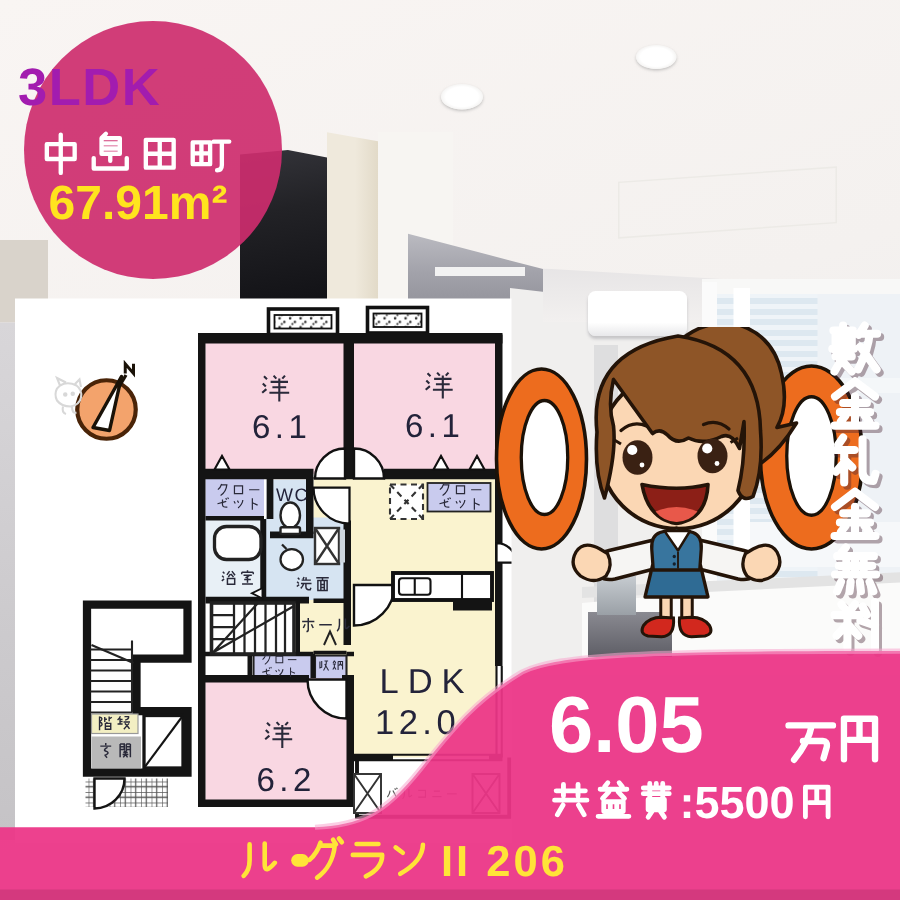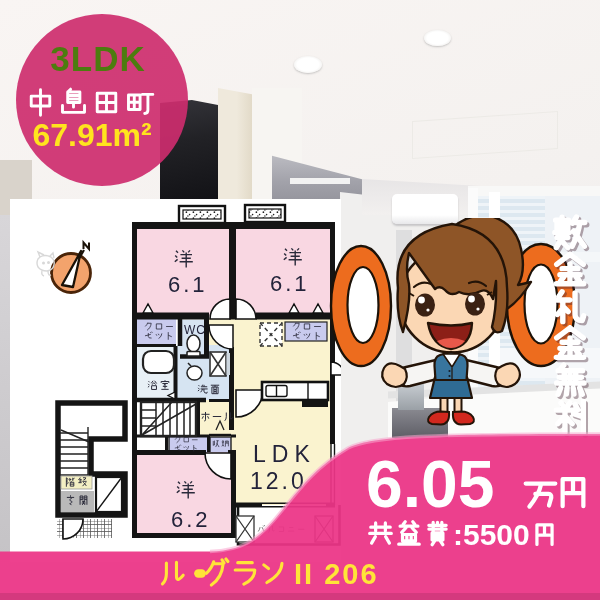--- a/index.html
+++ b/index.html
@@ -59,21 +59,21 @@
 
   <div style="left:294px;top:56px;width:28px;height:17px;background:radial-gradient(#ffffff 55%,#e3e1de 100%);border-radius:50%;box-shadow:0 1px 2px rgba(160,160,160,.6);"></div>
 
   <div style="left:424px;top:30px;width:27px;height:16px;background:radial-gradient(#ffffff 55%,#e3e1de 100%);border-radius:50%;box-shadow:0 1px 2px rgba(160,160,160,.6);"></div>
 
   <div style="left:412px;top:116px;width:144px;height:36px;border:1px solid #eceae6;transform:skewY(-4deg);"></div>
 </div>
 
 <div class="abs" style="left:16px;top:14px;width:172px;height:172px;border-radius:50%;background:rgba(205,44,110,0.92);"></div>
 
-<div class="abs" style="left:12px;top:39px;width:172px;text-align:center;font-size:35px;font-weight:bold;color:#4d7c0f;letter-spacing:1px;">3LDK</div>
+<div class="abs" style="left:12px;top:39px;width:172px;font-size:35px;font-weight:bold;color:#a21caf;letter-spacing:1px;">3LDK</div>
 
 <svg class="abs" style="left:16px;top:86px" width="172" height="34" viewBox="0 0 172 34">
 <g stroke="#ffffff" stroke-width="10" fill="none" stroke-linecap="round" stroke-linejoin="round">
 <use href="#g0" transform="translate(10.0,2.0) scale(0.2900)"></use>
         <use href="#g1" transform="translate(43.0,2.0) scale(0.2900)"></use>
         <use href="#g2" transform="translate(76.0,2.0) scale(0.2900)"></use>
         <use href="#g3" transform="translate(109.0,2.0) scale(0.2900)"></use>
 </g>
     </svg>
 
@@ -407,21 +407,21 @@
         <use href="#g8" transform="translate(12.0,195.0) scale(0.3600)"></use>
 </g>
     </svg>
 
 <svg class="abs" style="left:0;top:420px;" width="600" height="180" viewBox="0 420 600 180">
   <path d="M0,551.5 L210,551.5 C240,550 256,543 280,513 C304,483 318,466 348,448 C372,436 430,434 600,434 L600,600 L0,600 Z" fill="#ec3587" fill-opacity="0.94"></path>
   <path d="M210,551.5 C240,550 256,543 280,513 C304,483 318,466 348,448 C372,436 430,434 600,434" fill="none" stroke="#f7a6cd" stroke-opacity="0.55" stroke-width="3.5"></path>
   <rect x="0" y="593" width="600" height="7" fill="#000000" opacity="0.10"></rect>
 </svg>
 
-<div class="abs" style="left:366px;top:444px;width:220px;height:80px;font-size:66px;line-height:80px;font-weight:bold;color:#fff;">6.05</div>
+<div class="abs" style="left:366px;top:444px;width:220px;height:80px;font-size:53px;line-height:80px;font-weight:bold;color:#fff;">6.05</div>
 
 <svg class="abs" style="left:521px;top:474px" width="76" height="40" viewBox="0 0 76 40">
 <g stroke="#ffffff" stroke-width="11.5" fill="none" stroke-linecap="round" stroke-linejoin="round">
 <use href="#g9" transform="translate(1.0,0.0) scale(0.3700)"></use>
         <use href="#g10" transform="translate(33.5,0.0) scale(0.3700)"></use>
 </g>
     </svg>
 
 <svg class="abs" style="left:366px;top:519px" width="210" height="34" viewBox="0 0 210 34">
 <g stroke="#ffffff" stroke-width="12" fill="none" stroke-linecap="round" stroke-linejoin="round">

